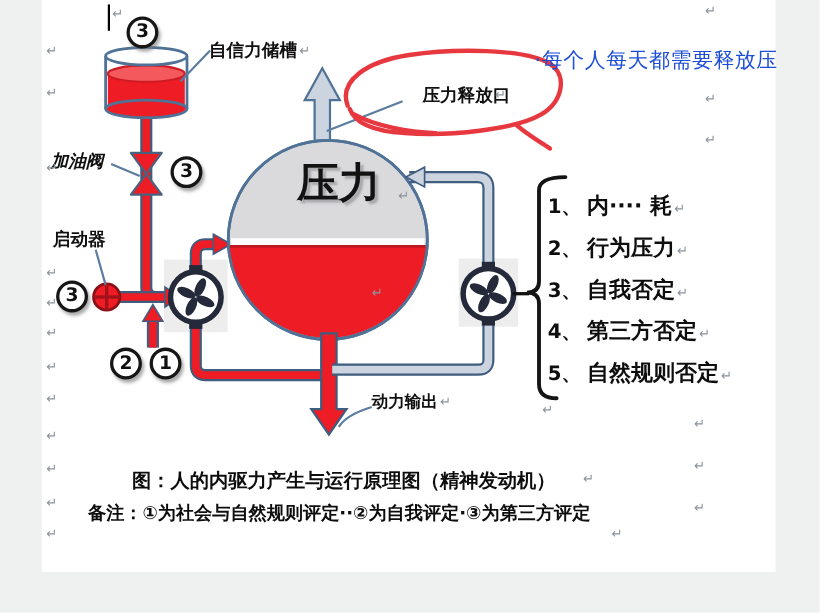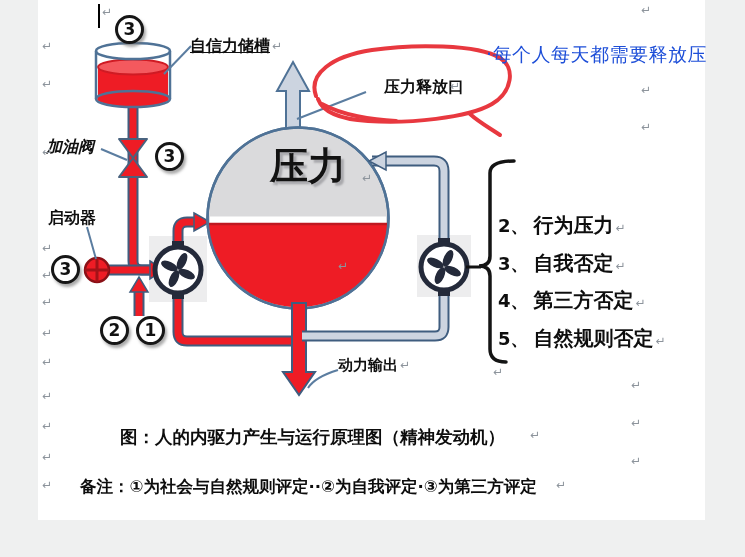--- a/index.html
+++ b/index.html
@@ -11,21 +11,21 @@
   .word{position:absolute;text-align:center;font-weight:700;color:#121212;white-space:nowrap;}
   .badge{position:absolute;width:29px;height:29px;box-sizing:border-box;border:3px solid #161616;border-radius:50%;
          background:#fff;color:#111;text-align:center;font:700 17px/23px "DejaVu Sans",sans-serif;
          box-shadow:2px 3px 3px rgba(115,115,115,.6);}
   .pilc{position:absolute;color:#8d949c;font-size:12px;line-height:12px;}
   .src-item{position:absolute;left:498px;white-space:nowrap;color:#0e0e0e;}
   .src-item .num{font:700 18px "DejaVu Sans",sans-serif;}
   .src-item .txt{font:700 20px "DejaVu Sans",sans-serif;margin-left:5px;}
   .src-item .pilc{position:static;margin-left:2px;}
   .caption{position:absolute;left:120px;top:425px;font:700 17.5px "DejaVu Sans",sans-serif;color:#0d0d0d;white-space:nowrap;}
-  .note{position:absolute;left:80px;top:476px;font:700 16.5px "DejaVu Sans",sans-serif;color:#0d0d0d;white-space:nowrap;}
+  .note{position:absolute;left:80px;top:456px;font:700 16.5px "DejaVu Sans",sans-serif;color:#0d0d0d;white-space:nowrap;}
   .annotation{position:absolute;left:486px;top:42px;font:500 19px "DejaVu Sans",sans-serif;letter-spacing:.5px;white-space:nowrap;}
   #cursor{position:absolute;left:98px;top:4px;width:2px;height:24px;background:#000;}
 </style>
 </head>
 <body>
 
 <div id="stage">
   <div id="page"></div>
   <div id="cursor"></div>
 
@@ -130,36 +130,39 @@
       <path d="M338,370 Q315,377 308,388"></path>
     </g>
 
     <g fill="none" stroke="#e8383f" stroke-width="4" stroke-linecap="round">
       <path d="M316,96 C308,74 332,56 372,50 C412,44 478,44 500,58 C516,68 512,92 492,104 C468,118 408,124 368,121 C336,119 322,110 318,99"></path>
       <path d="M322,104 C342,115 372,120 396,121"></path>
       <path d="M470,114 C480,123 490,128 500,135"></path>
     </g>
   </svg>
 
-  <div class="lbl" style="left:190px;top:36px;text-decoration:underline;">自信力储槽</div>
+  <div class="lbl" style="left:190px;top:36px;">自信力储槽</div>
   <div class="lbl" style="left:46px;top:137px;font-style:italic;">加油阀</div>
   <div class="lbl" style="left:48px;top:208px;">启动器</div>
   <div class="lbl" style="left:384px;top:77px;font-family:Liberation Serif, serif;">压力释放口</div>
   <div class="lbl" style="left:338px;top:356px;font-size:15px;">动力输出</div>
 
   <div class="word" style="left:228px;top:141px;width:160px;font-size:38px;text-shadow:3px 3px 2px #a8a8ac;">压力</div>
 
   <div class="annotation" style="color:#1d4ed8;">·每个人每天都需要释放压</div>
 
   <div class="badge" style="left:115px;top:15px;">3</div>
   <div class="badge" style="left:155px;top:142px;">3</div>
   <div class="badge" style="left:51px;top:255px;">3</div>
   <div class="badge" style="left:100px;top:316px;">2</div>
   <div class="badge" style="left:136px;top:316px;">1</div>
 
+  <div class="src-item" style="top:174px;">
+    <span class="num">1、</span><span class="txt">内···· 耗</span><span class="pilc">↵</span>
+  </div>
   <div class="src-item" style="top:212px;">
     <span class="num">2、</span><span class="txt">行为压力</span><span class="pilc">↵</span>
   </div>
   <div class="src-item" style="top:250px;">
     <span class="num">3、</span><span class="txt">自我否定</span><span class="pilc">↵</span>
   </div>
   <div class="src-item" style="top:287px;">
     <span class="num">4、</span><span class="txt">第三方否定</span><span class="pilc">↵</span>
   </div>
   <div class="src-item" style="top:325px;">

